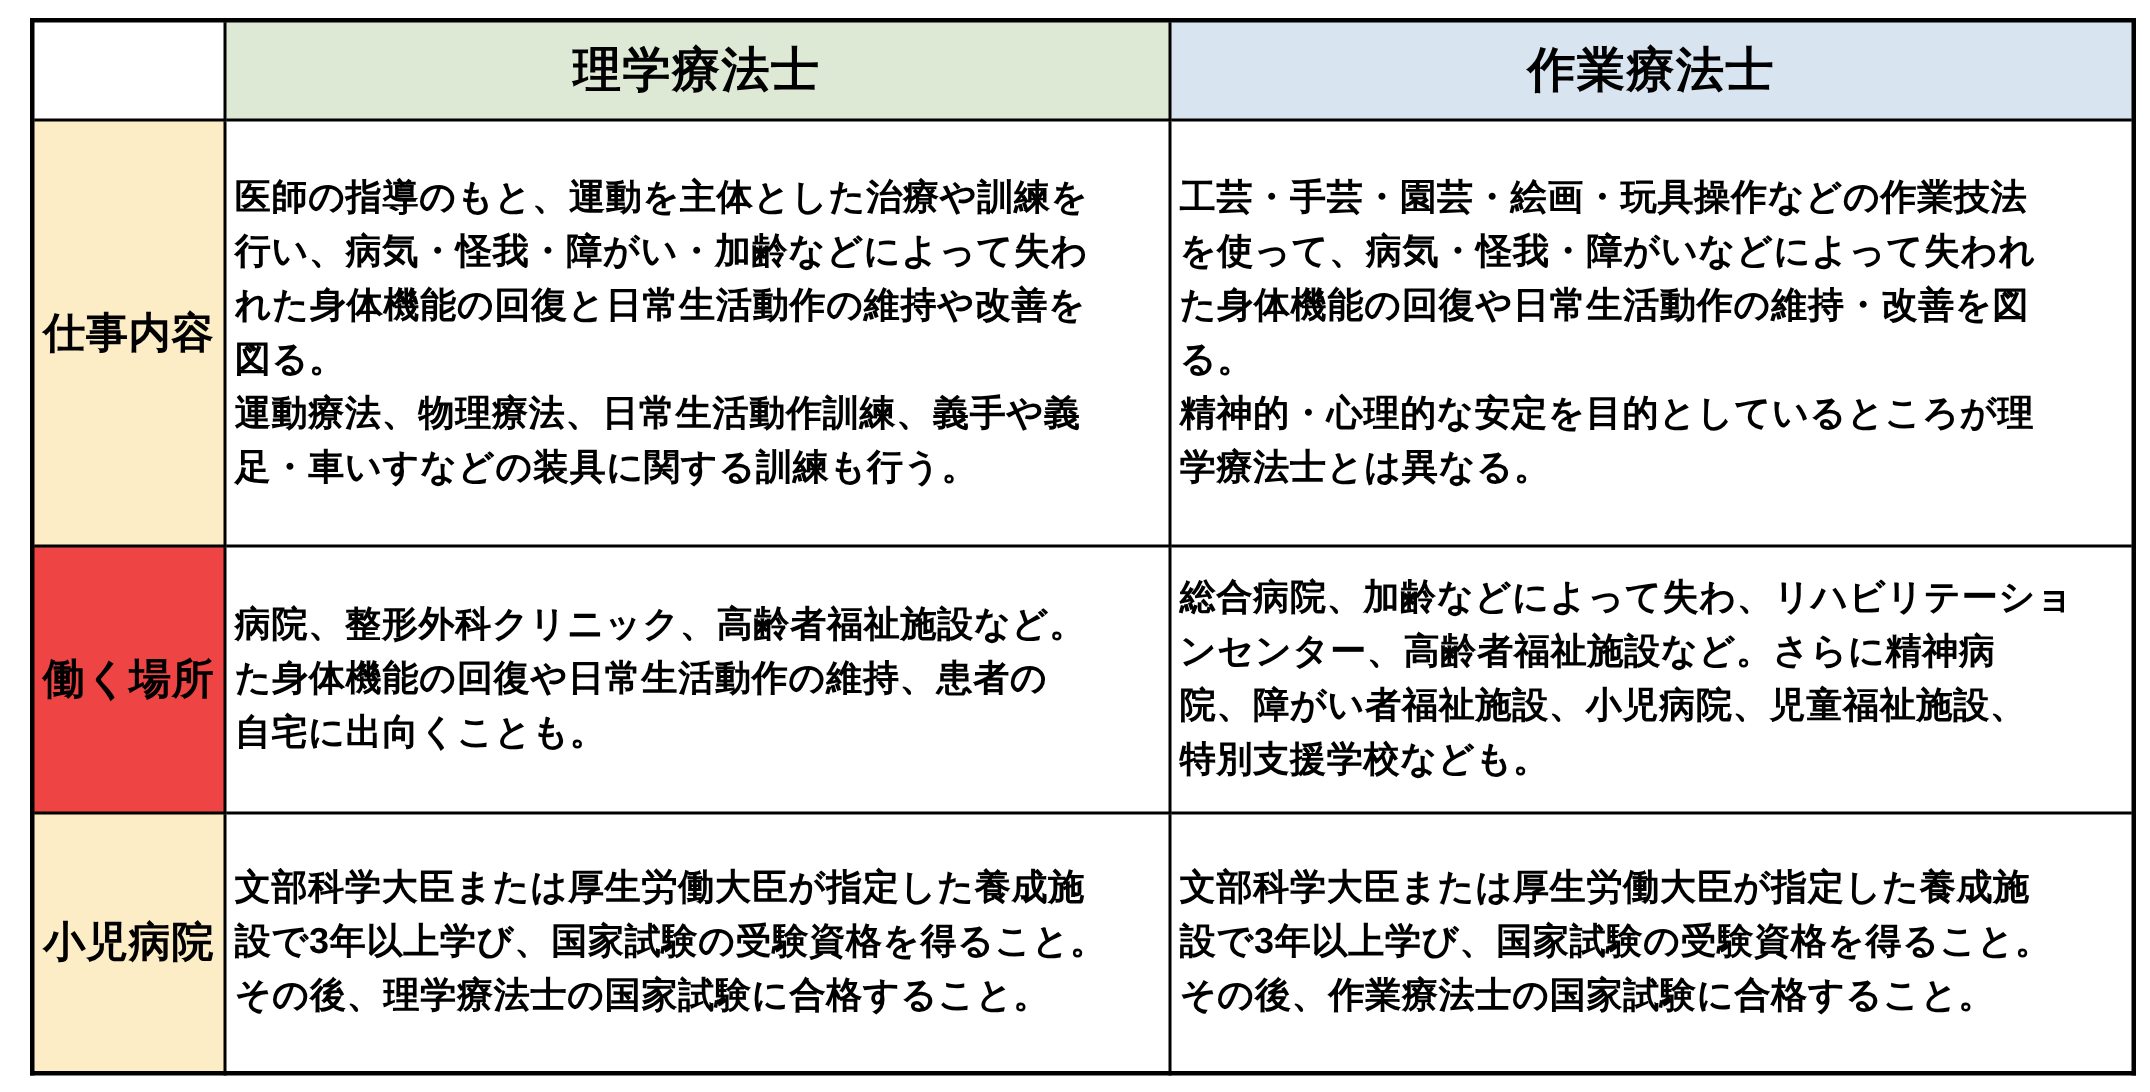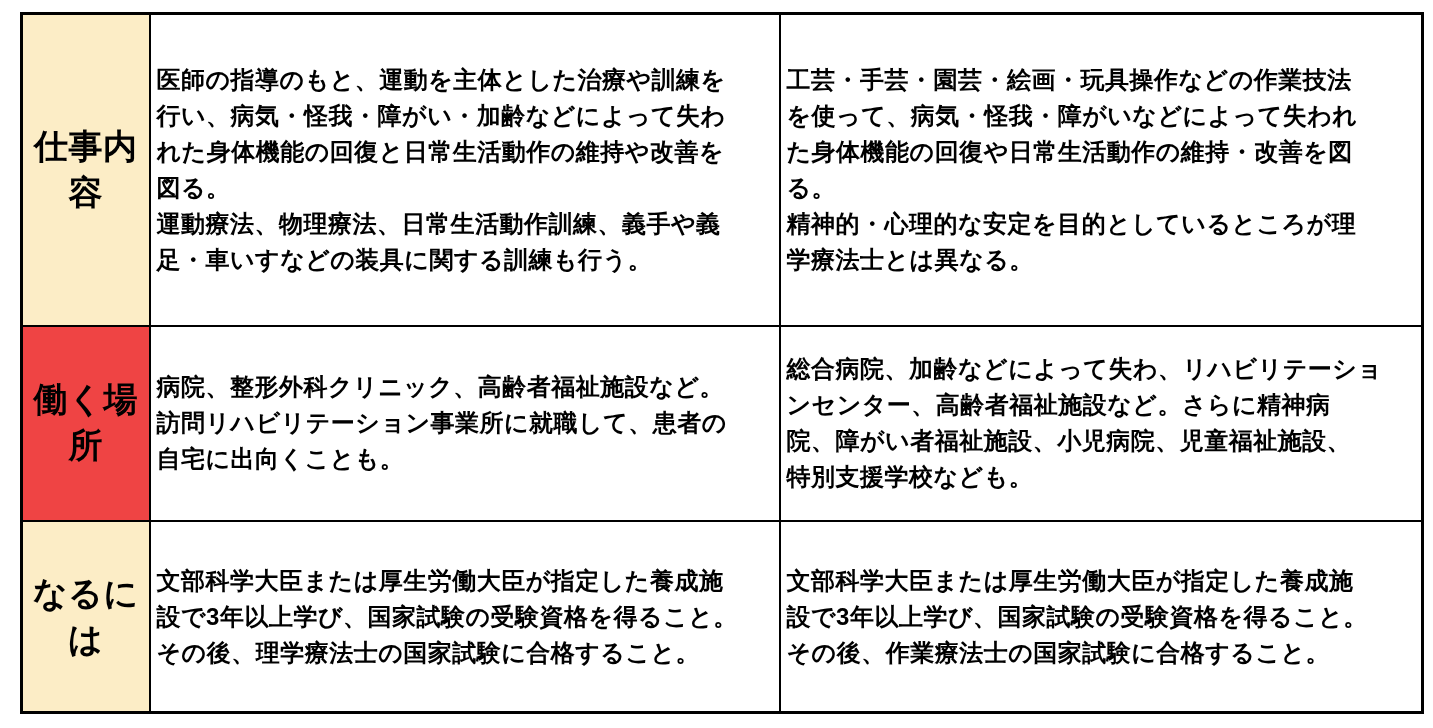--- a/index.html
+++ b/index.html
@@ -43,21 +43,21 @@
   th.col-hdr {
     font-size: 32px;
     font-weight: bold;
     text-align: center;
     letter-spacing: 1px;
     padding: 0;
   }
   th.corner { background: #ffffff; }
 
   th.row-label {
-    font-size: 34px;
+    font-size: 28px;
     font-weight: bold;
     text-align: center;
     letter-spacing: 0.5px;
     padding: 0 2px;
   }
 
   td.body-cell {
     font-size: 24px;
     font-weight: bold;
     line-height: 36px;
@@ -72,50 +72,55 @@
 <body>
 
 <div class="stage">
   <table class="cmp">
     <colgroup>
       <col class="c-label">
       <col class="c-pt">
       <col class="c-ot">
     </colgroup>
     <tbody>
+      <tr class="hdr-row">
+        <th class="corner"></th>
+        <th class="col-hdr" style="background-color: rgb(221, 233, 212);">理学療法士</th>
+        <th class="col-hdr" style="background-color: rgb(216, 228, 240);">作業療法士</th>
+      </tr>
 
       <tr class="r1">
         <th class="row-label" style="background-color: rgb(252, 237, 198);">仕事内容</th>
         <td class="body-cell">医師の指導のもと、運動を主体とした治療や訓練を
 行い、病気・怪我・障がい・加齢などによって失わ
 れた身体機能の回復と日常生活動作の維持や改善を
 図る。
 運動療法、物理療法、日常生活動作訓練、義手や義
 足・車いすなどの装具に関する訓練も行う。</td>
         <td class="body-cell">工芸・手芸・園芸・絵画・玩具操作などの作業技法
 を使って、病気・怪我・障がいなどによって失われ
 た身体機能の回復や日常生活動作の維持・改善を図
 る。
 精神的・心理的な安定を目的としているところが理
 学療法士とは異なる。</td>
       </tr>
 
       <tr class="r2">
         <th class="row-label" style="background-color: #ef4444;">働く場所</th>
         <td class="body-cell">病院、整形外科クリニック、高齢者福祉施設など。
-訪問リハビリテーション事業所に就職して、患者の
+た身体機能の回復や日常生活動作の維持、患者の
 自宅に出向くことも。</td>
         <td class="body-cell">総合病院、加齢などによって失わ、リハビリテーショ
 ンセンター、高齢者福祉施設など。さらに精神病
 院、障がい者福祉施設、小児病院、児童福祉施設、
 特別支援学校なども。</td>
       </tr>
 
       <tr class="r3">
-        <th class="row-label" style="background-color: rgb(252, 237, 198);">なるには</th>
+        <th class="row-label" style="background-color: rgb(252, 237, 198);">小児病院</th>
         <td class="body-cell">文部科学大臣または厚生労働大臣が指定した養成施
 設で3年以上学び、国家試験の受験資格を得ること。
 その後、理学療法士の国家試験に合格すること。</td>
         <td class="body-cell">文部科学大臣または厚生労働大臣が指定した養成施
 設で3年以上学び、国家試験の受験資格を得ること。
 その後、作業療法士の国家試験に合格すること。</td>
       </tr>
     </tbody>
   </table>
 </div>

